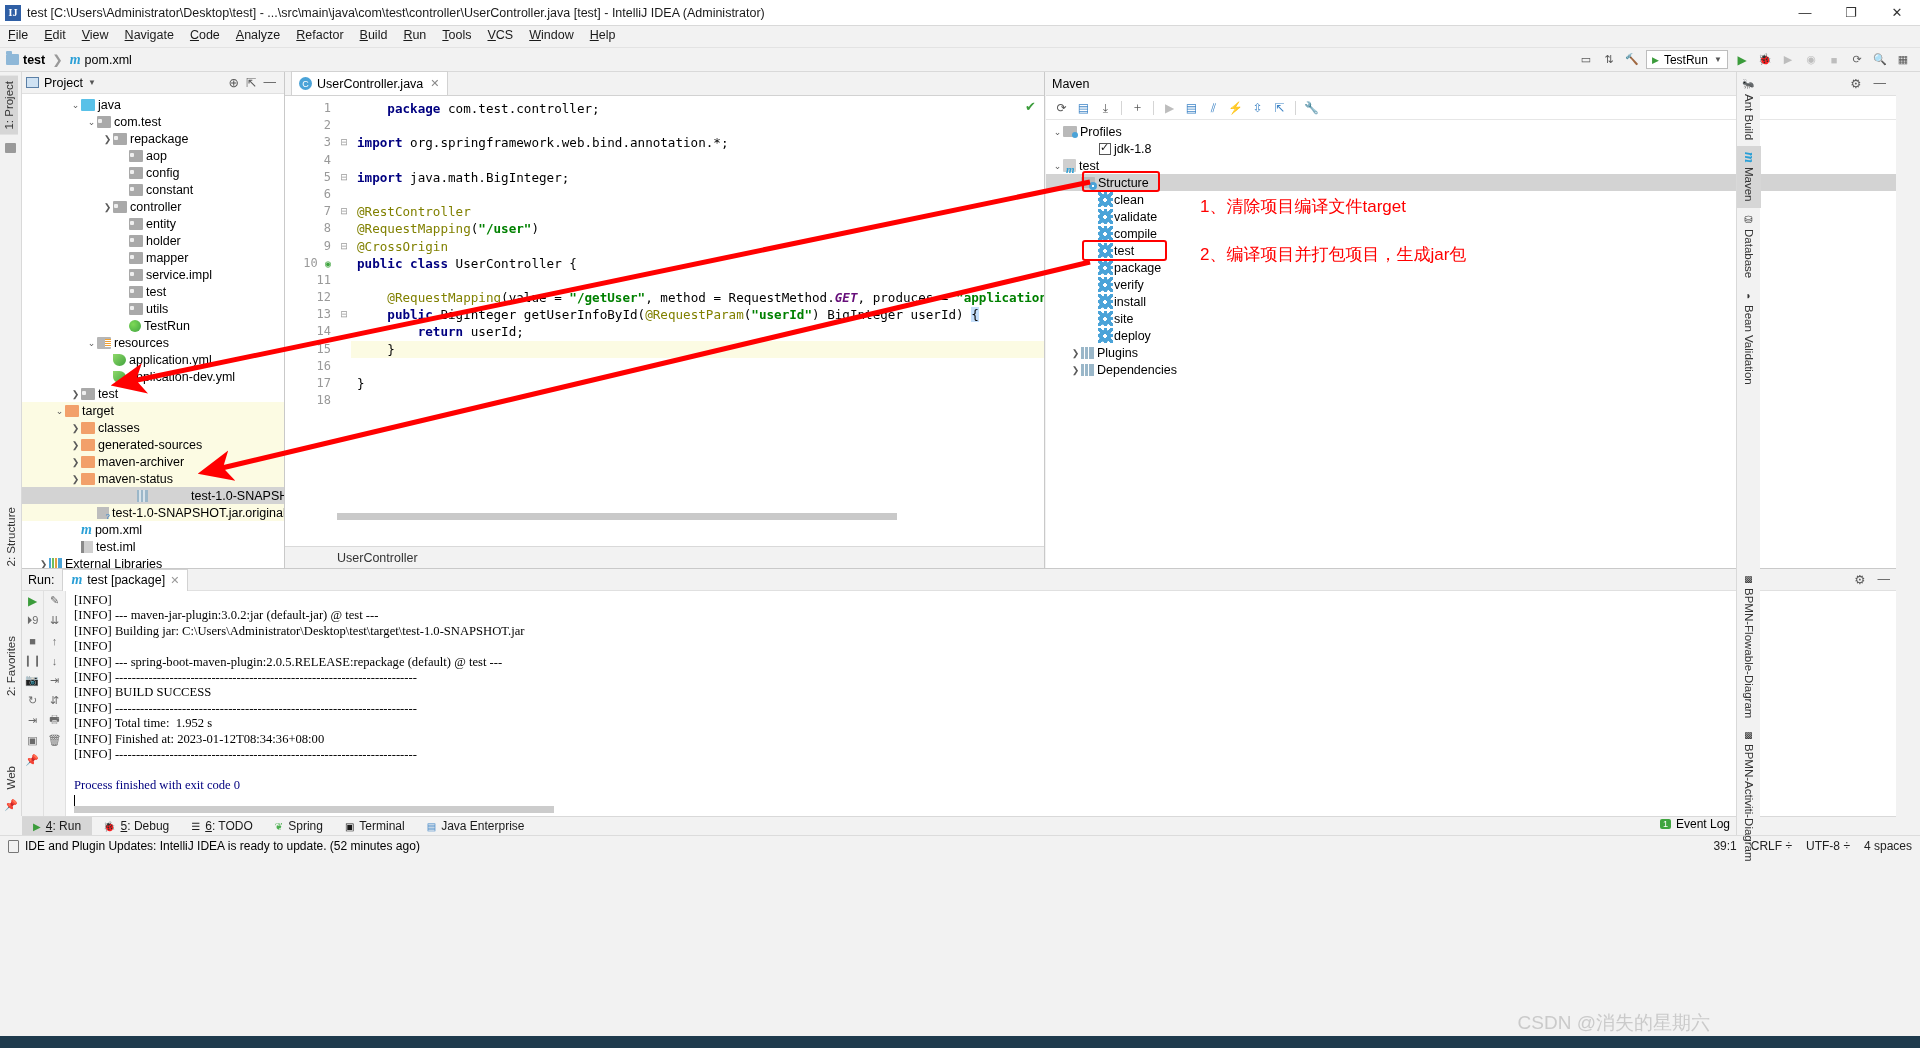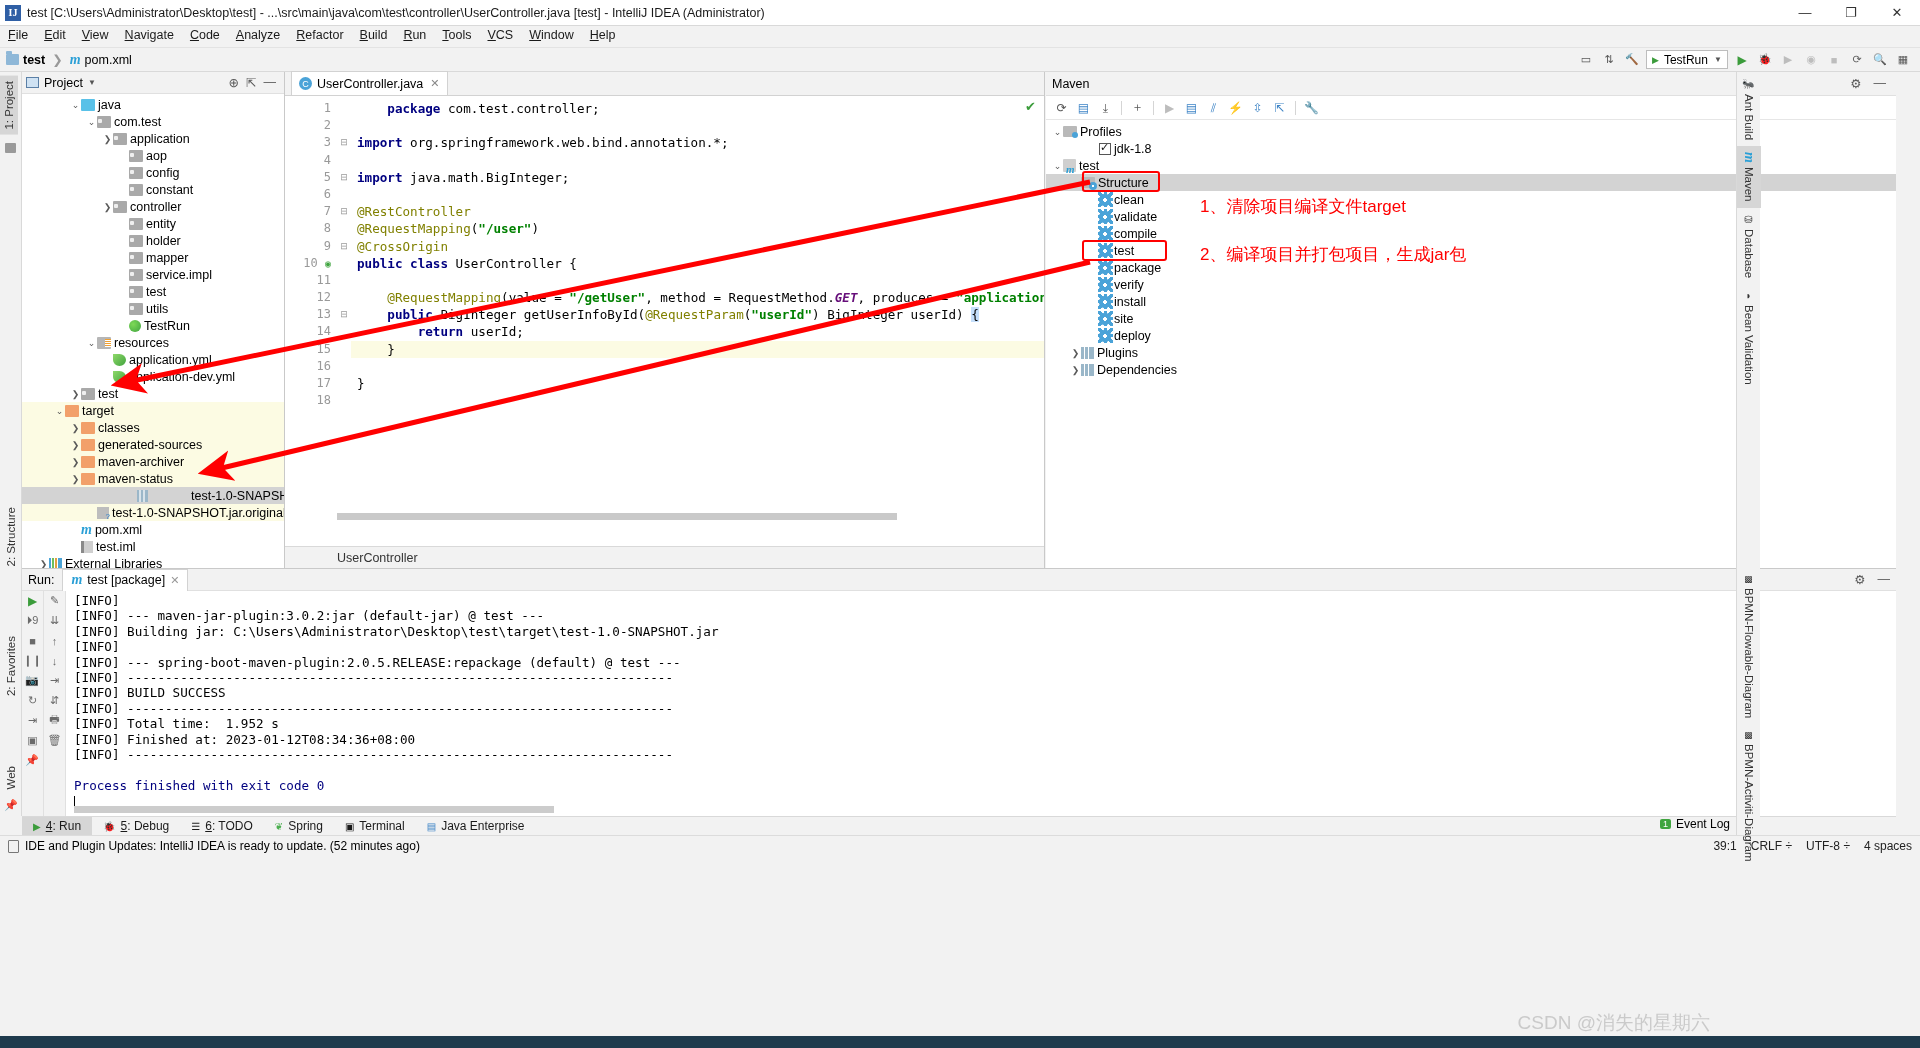--- a/index.html
+++ b/index.html
@@ -239,21 +239,21 @@
      display:flex; flex-direction:column; align-items:center; padding-top:3px; gap:7px; }
   .run-gutter2 { width:22px; background:#f2f2f2; border-right:1px solid #e0e0e0;
      display:flex; flex-direction:column; align-items:center; padding-top:3px; gap:7px; }
   .rg-ico { font-size:11px; color:#6a6a6a; height:13px; display:flex; align-items:center; }
   .rg-ico.green { color:#3b9c3b; font-size:12px; }
   .console {
     flex:1; background:#fff; padding:2px 0 0 8px;
     font-family:"DejaVu Sans Mono", monospace; font-size:12.6px; color:#000;
     white-space:pre; overflow:hidden; position:relative;
   }
-  .conline { height:15.4px; line-height:15.4px; }
+  .conline { height:15.4px; line-height:15.4px;font-family:Liberation Serif, serif; }
   .conline.blue { color:#00007f; }
   .caretbar { display:inline-block; width:1px; height:12px; background:#000;
      vertical-align:middle; }
   .console-hscroll { position:absolute; left:8px; bottom:4px; width:480px; height:7px;
      background:#efefef; }
   .console-hscroll i { display:block; width:480px; height:7px; background:#cccccc; }
 
   
   .bottom-tabs {
     position:absolute; left:22px; top:816px; width:1874px; height:19px;
@@ -391,21 +391,21 @@
           <span class="tlabel">java</span>
         </div>
         <div class="trow" style="padding-left: 64px;">
           <span class="arrow">⌄</span>
           <span class="fi grey"></span>
           <span class="tlabel">com.test</span>
         </div>
         <div class="trow" style="padding-left: 80px;">
           <span class="arrow">❯</span>
           <span class="fi grey"></span>
-          <span class="tlabel">application</span>
+          <span class="tlabel">repackage</span>
         </div>
         <div class="trow" style="padding-left: 96px;">
           <span class="arrow none">·</span>
           <span class="fi grey"></span>
           <span class="tlabel">aop</span>
         </div>
         <div class="trow" style="padding-left: 96px;">
           <span class="arrow none">·</span>
           <span class="fi grey"></span>
           <span class="tlabel">config</span>

